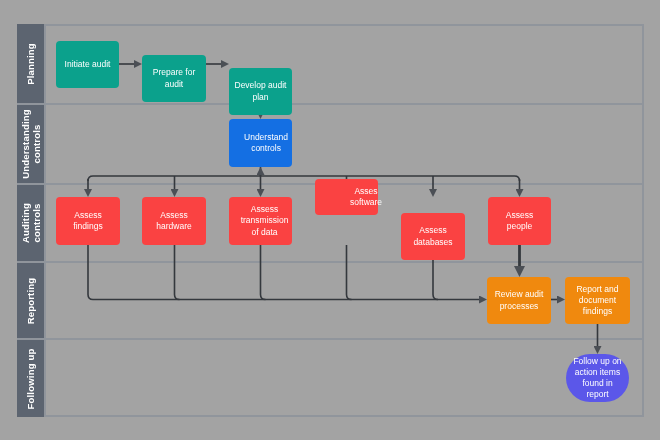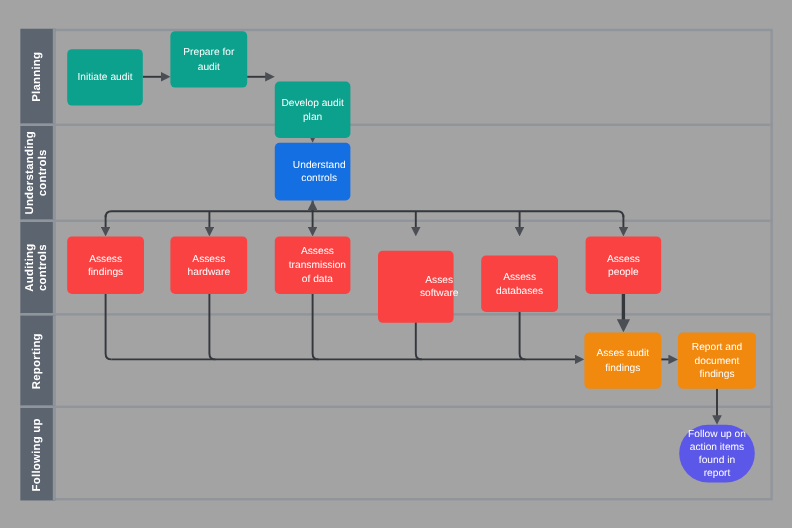--- a/index.html
+++ b/index.html
@@ -109,30 +109,30 @@
     <path class="wire" d="M433,245 V294.5 Q433,299.5 438,299.5"></path>
     <path class="wire" d="M93,299.5 H480.5" marker-end="url(#arw)"></path>
 
     <path class="wire thick" d="M519.5,245 V268" marker-end="url(#arwBig)"></path>
 
     <path class="wire" d="M551,299.5 H558.5" marker-end="url(#arw)"></path>
     <path class="wire" d="M597.5,324 V347.5" marker-end="url(#arw)"></path>
   </svg>
 
   <div class="node teal" style="left:56px;top:41px;width:63px;height:47px;">Initiate audit</div>
-  <div class="node teal" style="left:142px;top:26px;width:64px;height:47px;">Prepare for audit</div>
+  <div class="node teal" style="left:142px;top:55px;width:64px;height:47px;">Prepare for audit</div>
   <div class="node teal" style="left:229px;top:41px;width:63px;height:47px;margin-top:27px;">Develop audit plan</div>
 
   <div class="node blue" style="left:229px;top:119px;width:63px;height:48px;">Understand controls</div>
 
   <div class="node red" style="left:56px;top:197px;width:64px;height:48px;">Assess findings</div>
   <div class="node red" style="left:142px;top:197px;width:64px;height:48px;">Assess hardware</div>
   <div class="node red" style="left:229px;top:197px;width:63px;height:48px;padding-left:13px;">Assess transmission of data</div>
-  <div class="node red" style="left:315px;top:209px;width:63px;height:60px;padding-left:44px;">Asses software</div>
+  <div class="node red" style="left:315px;top:179px;width:63px;height:36px;padding-left:44px;">Asses software</div>
   <div class="node red" style="left:401px;top:197px;width:64px;height:47px;margin-top:16px;">Assess databases</div>
   <div class="node red" style="left:488px;top:197px;width:63px;height:48px;">Assess people</div>
 
-  <div class="node orange" style="left:487px;top:277px;width:64px;height:47px;">Asses audit findings</div>
+  <div class="node orange" style="left:487px;top:277px;width:64px;height:47px;">Review audit processes</div>
   <div class="node orange" style="left:565px;top:277px;width:65px;height:47px;">Report and document findings</div>
 
   <div class="node indigo" style="left:566px;top:354px;width:63px;height:48px;">Follow up on action items found in report</div>
 
 </div>
 
 </body></html>

